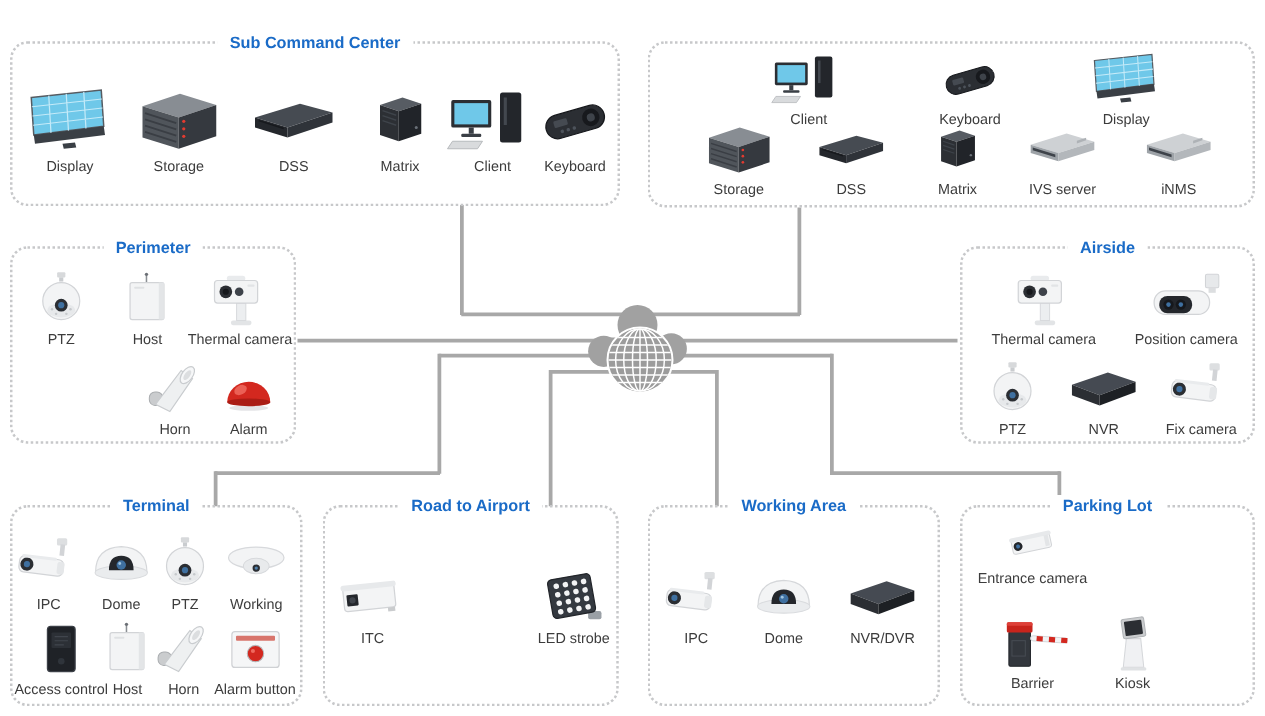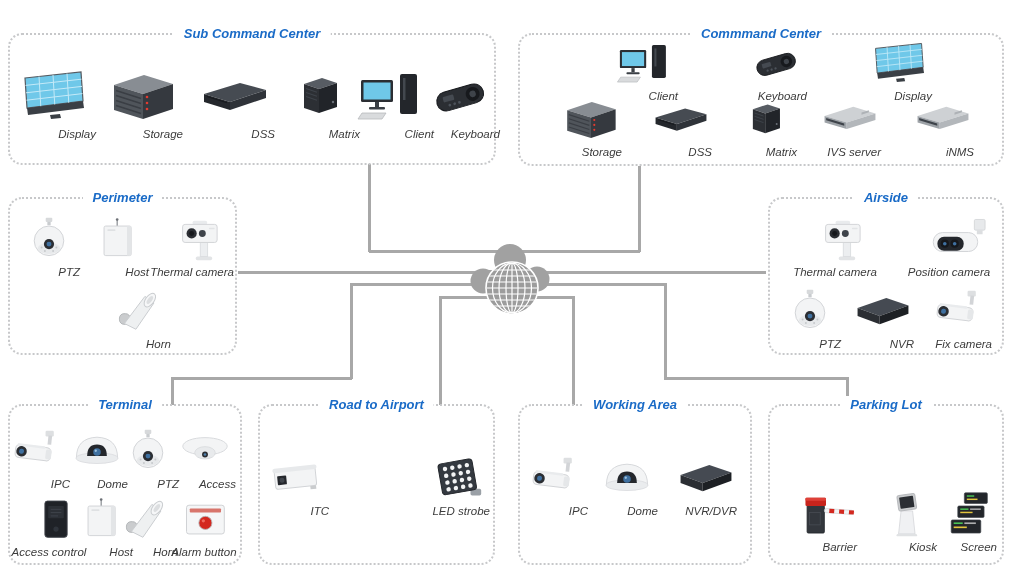--- a/index.html
+++ b/index.html
@@ -1,22 +1,22 @@
 <!DOCTYPE html>
 <html><head>
 <meta charset="utf-8">
 <style>
   html,body{margin:0;padding:0;background:#ffffff;}
   #canvas{position:relative;width:1012px;height:573px;background:#ffffff;overflow:hidden;
-          font-family:"Liberation Sans","DejaVu Sans",sans-serif;font-style:italic;}
+          font-family:"Liberation Sans","DejaVu Sans",sans-serif;}
   .grp{position:absolute;border:2px dotted #c7c8ca;border-radius:14px;box-sizing:border-box;z-index:2;}
   .grp-title{position:absolute;top:-10px;left:50%;transform:translateX(-50%);
              background:#ffffff;padding:0 10px;font-size:13px;font-weight:bold;
              color:#1a6bc7;white-space:nowrap;line-height:18px;}
-  .item{position:absolute;display:flex;flex-direction:column;align-items:flex-end;transform:translateX(-50%);}
+  .item{position:absolute;display:flex;flex-direction:column;align-items:center;transform:translateX(-50%);}
   .ic{display:block;}
   .ic.lg{width:80px;height:56px;}
   .ic.md{width:62px;height:46px;}
   .ic.sm{width:50px;height:38px;}
   .lbl{font-size:11.5px;color:#3c3c3c;margin-top:3px;white-space:nowrap;line-height:1.1;}
   .hl,.vl{position:absolute;background:#a8a8a8;z-index:1;}
   .hl{height:2.5px;}
   .vl{width:2.5px;}
   #hub{position:absolute;left:465px;top:240px;width:90px;height:80px;z-index:3;}
 </style>
@@ -351,21 +351,20 @@
     </div>
     <div class="item" style="left:450px;top:34px">
       <svg class="ic lg">
           <use href="#sym-cctv-keyboard" xlink:href="#sym-cctv-keyboard"></use>
         </svg>
       <div class="lbl">Keyboard</div>
     </div>
   </div>
 
   <div class="grp" style="left:518px;top:33px;width:486px;height:133px">
-    <span class="grp-title">Commmand Center</span>
     <div class="item" style="left:127px;top:6px">
       <svg class="ic md">
           <use href="#sym-client-workstation" xlink:href="#sym-client-workstation"></use>
         </svg>
       <div class="lbl">Client</div>
     </div>
     <div class="item" style="left:256px;top:6px">
       <svg class="ic md">
           <use href="#sym-cctv-keyboard" xlink:href="#sym-cctv-keyboard"></use>
         </svg>
@@ -428,20 +427,26 @@
           <use href="#sym-thermal-camera" xlink:href="#sym-thermal-camera"></use>
         </svg>
       <div class="lbl">Thermal camera</div>
     </div>
     <div class="item" style="left:130px;top:90px">
       <svg class="ic md">
           <use href="#sym-horn-speaker" xlink:href="#sym-horn-speaker"></use>
         </svg>
       <div class="lbl">Horn</div>
     </div>
+    <div class="item" style="left:189px;top:90px">
+      <svg class="ic md">
+          <use href="#sym-alarm-dome" xlink:href="#sym-alarm-dome"></use>
+        </svg>
+      <div class="lbl">Alarm</div>
+    </div>
   </div>
 
   <div class="grp" style="left:768px;top:197px;width:236px;height:158px">
     <span class="grp-title">Airside</span>
     <div class="item" style="left:65px;top:18px">
       <svg class="ic md">
           <use href="#sym-thermal-camera" xlink:href="#sym-thermal-camera"></use>
         </svg>
       <div class="lbl">Thermal camera</div>
     </div>
@@ -488,21 +493,21 @@
     <div class="item" style="left:138px;top:23px">
       <svg class="ic md">
           <use href="#sym-ptz-dome" xlink:href="#sym-ptz-dome"></use>
         </svg>
       <div class="lbl">PTZ</div>
     </div>
     <div class="item" style="left:195px;top:23px">
       <svg class="ic md">
           <use href="#sym-fisheye-camera" xlink:href="#sym-fisheye-camera"></use>
         </svg>
-      <div class="lbl">Access</div>
+      <div class="lbl">Working</div>
     </div>
     <div class="item" style="left:39px;top:91px">
       <svg class="ic md">
           <use href="#sym-access-control-panel" xlink:href="#sym-access-control-panel"></use>
         </svg>
       <div class="lbl">Access control</div>
     </div>
     <div class="item" style="left:92px;top:91px">
       <svg class="ic md">
           <use href="#sym-host-box" xlink:href="#sym-host-box"></use>
@@ -556,33 +561,33 @@
     <div class="item" style="left:186px;top:50px">
       <svg class="ic md">
           <use href="#sym-nvr-box" xlink:href="#sym-nvr-box"></use>
         </svg>
       <div class="lbl">NVR/DVR</div>
     </div>
   </div>
 
   <div class="grp" style="left:768px;top:404px;width:236px;height:161px">
     <span class="grp-title">Parking Lot</span>
+    <div class="item" style="left:56px;top:10px">
+      <svg class="ic sm">
+          <use href="#sym-entrance-camera" xlink:href="#sym-entrance-camera"></use>
+        </svg>
+      <div class="lbl">Entrance camera</div>
+    </div>
     <div class="item" style="left:56px;top:86px">
       <svg class="ic md">
           <use href="#sym-barrier-gate" xlink:href="#sym-barrier-gate"></use>
         </svg>
       <div class="lbl">Barrier</div>
     </div>
     <div class="item" style="left:136px;top:86px">
       <svg class="ic md">
           <use href="#sym-kiosk-terminal" xlink:href="#sym-kiosk-terminal"></use>
         </svg>
       <div class="lbl">Kiosk</div>
     </div>
-    <div class="item" style="left:196px;top:86px">
-      <svg class="ic md">
-          <use href="#sym-led-screen-panels" xlink:href="#sym-led-screen-panels"></use>
-        </svg>
-      <div class="lbl">Screen</div>
-    </div>
   </div>
 
 </div>
 
 </body></html>

